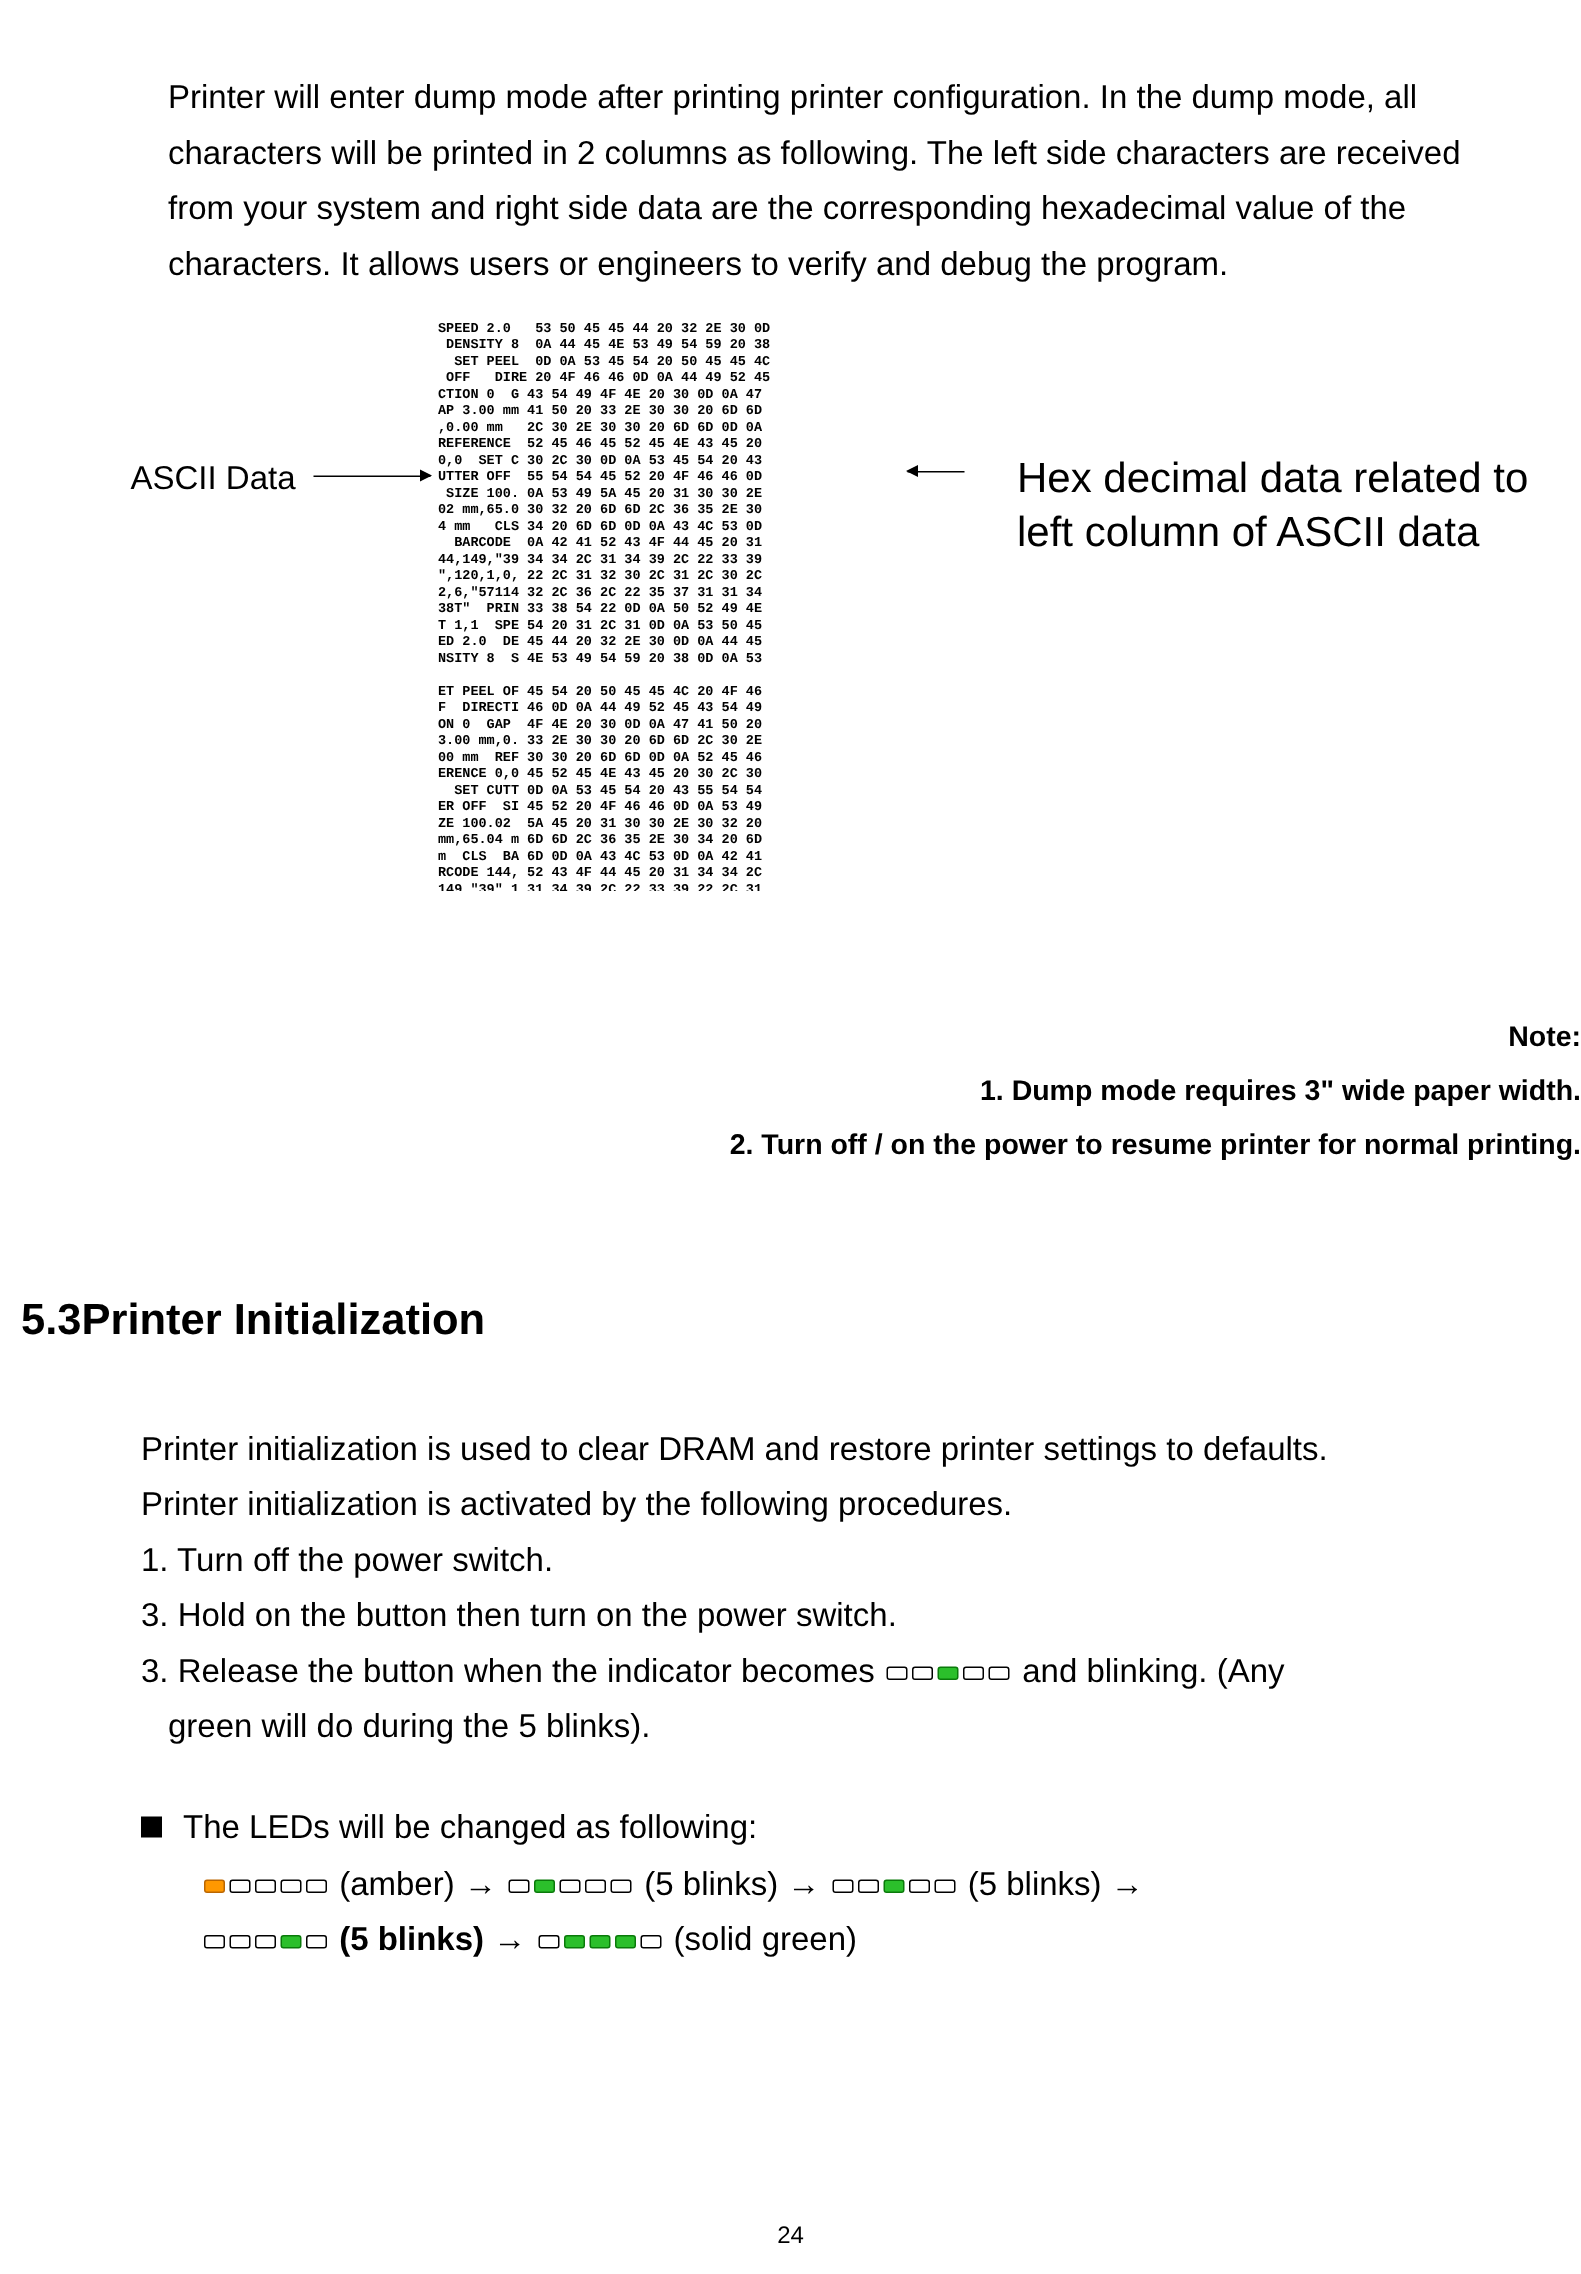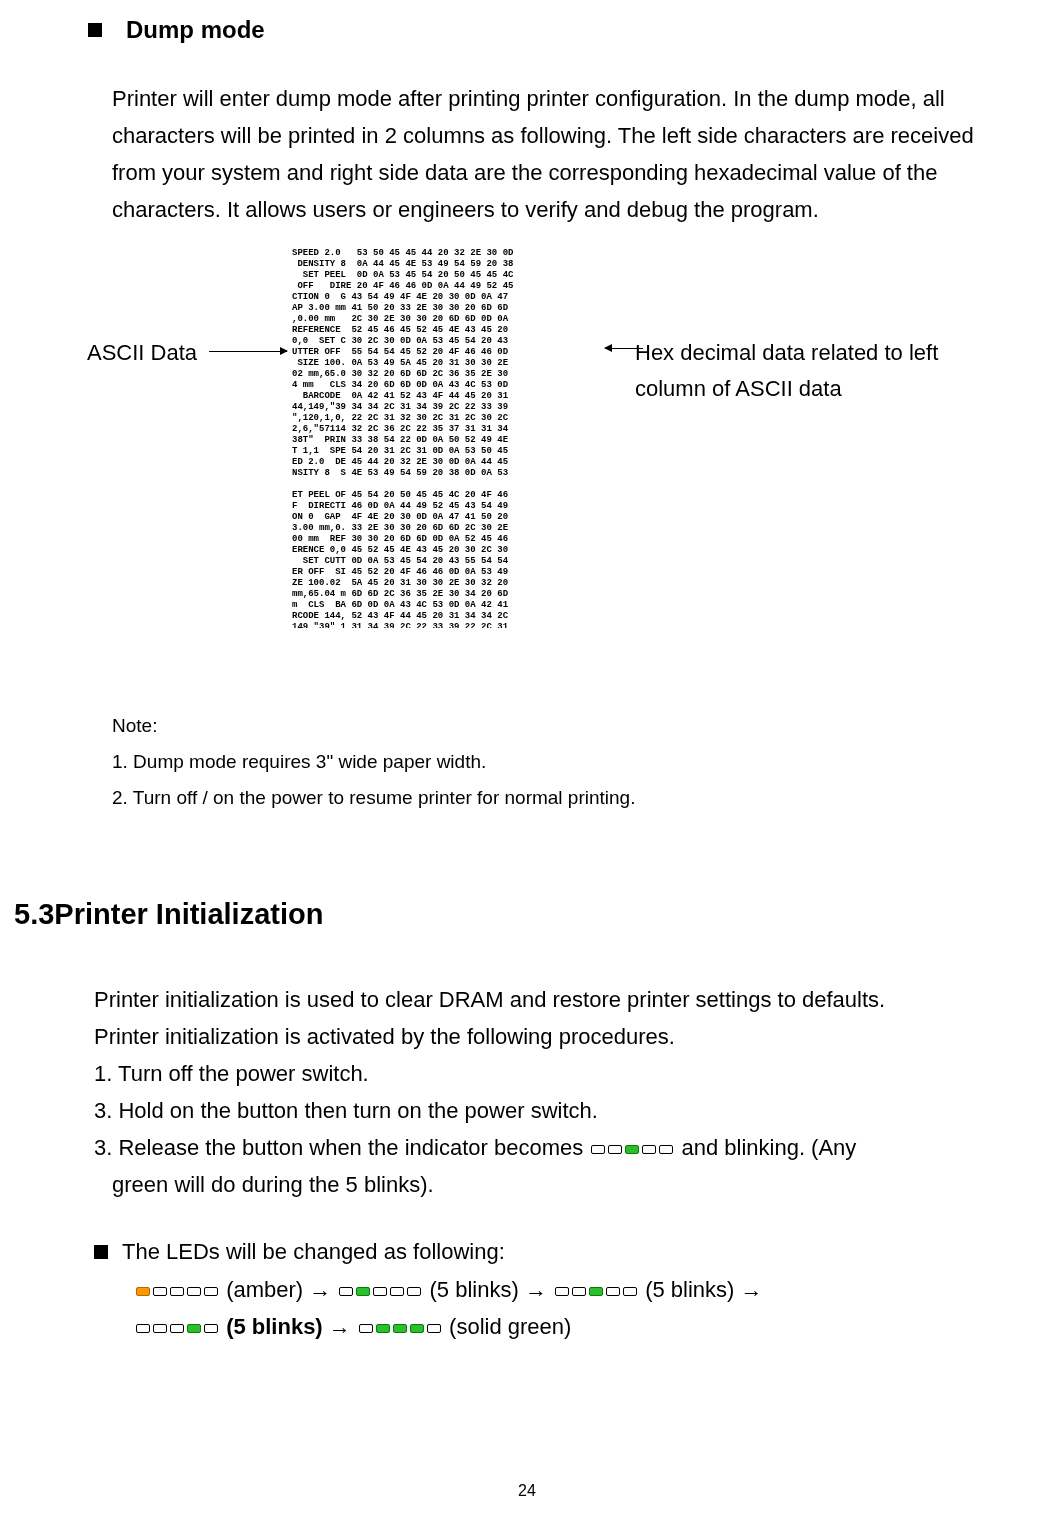--- a/index.html
+++ b/index.html
@@ -54,23 +54,23 @@
       font-weight: bold;
     }
     .ascii-label {
       position: absolute;
       left: 40px;
       top: 92px;
       font-size: 22px;
     }
     .hex-label {
       position: absolute;
-      left: 588px;
+      left: 631px;
       top: 87px;
-      font-size: 22px;
+      font-size: 28px;
       line-height: 36px;
       width: 360px;
     }
     .arrow-right {
       position: absolute;
       left: 162px; top: 103px;
       width: 78px; height: 1px; background: #000;
     }
     .arrow-right::after {
       content: "";
@@ -89,22 +89,23 @@
       content: "";
       position: absolute;
       left: -1px; top: -4px;
       border-right: 8px solid #000;
       border-top: 4px solid transparent;
       border-bottom: 4px solid transparent;
     }
     .note-block {
       margin: 60px 0 0 112px;
       font-size: 19px;
-      font-weight: normal;
+      font-weight: bold;
       line-height: 36px;
+      text-align: right;
     }
     .section-5-3 {
       display: flex;
       margin: 82px 0 0 14px;
       font-size: 29px;
       font-weight: bold;
     }
     .init-block {
       margin: 50px 0 0 94px;
       width: 910px;
@@ -140,24 +141,20 @@
       text-align: center;
       font-size: 16px;
     }
     .step-indent { padding-left: 18px; }
   </style>
 </head>
 <body>
 
 <div class="content">
 
-  <div class="bullet-header">
-    <div class="square-bullet"></div>
-    <div class="h-title">Dump mode</div>
-  </div>
 
   <div class="para">Printer will enter dump mode after printing printer configuration. In the dump mode, all characters will be printed in 2 columns as following. The left side characters are received from your system and right side data are the corresponding hexadecimal value of the characters. It allows users or engineers to verify and debug the program.</div>
 
   <div class="diagram-wrap">
     <div class="ascii-label">ASCII Data</div>
     <div class="arrow-right"></div>
     <div class="hex-img">SPEED 2.0   53 50 45 45 44 20 32 2E 30 0D
  DENSITY 8  0A 44 45 4E 53 49 54 59 20 38
   SET PEEL  0D 0A 53 45 54 20 50 45 45 4C
  OFF   DIRE 20 4F 46 46 0D 0A 44 49 52 45

